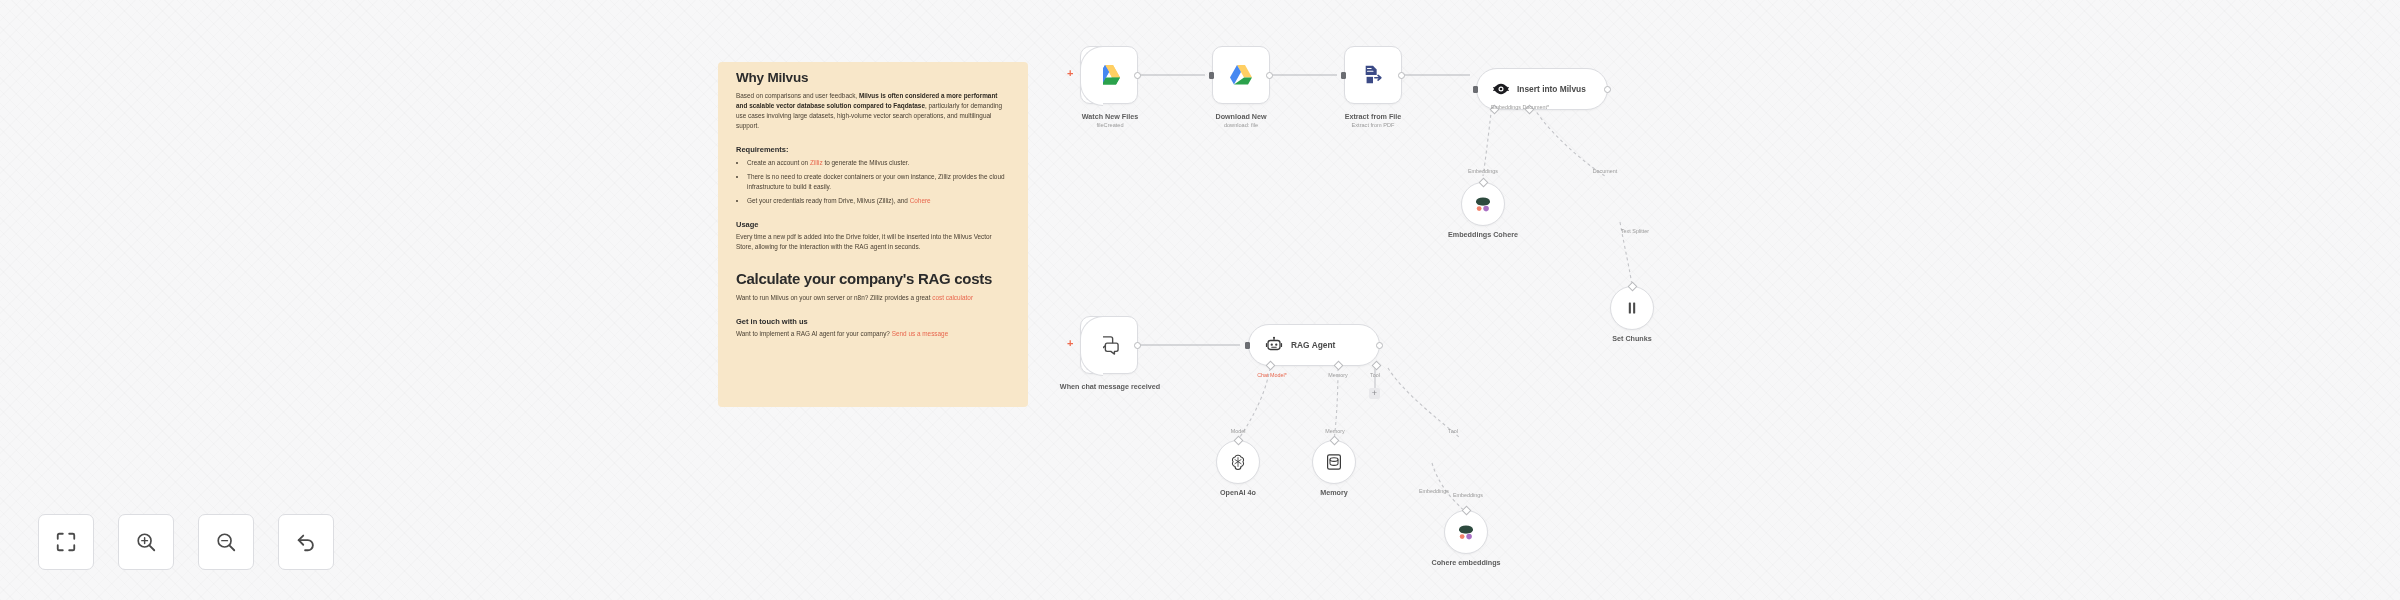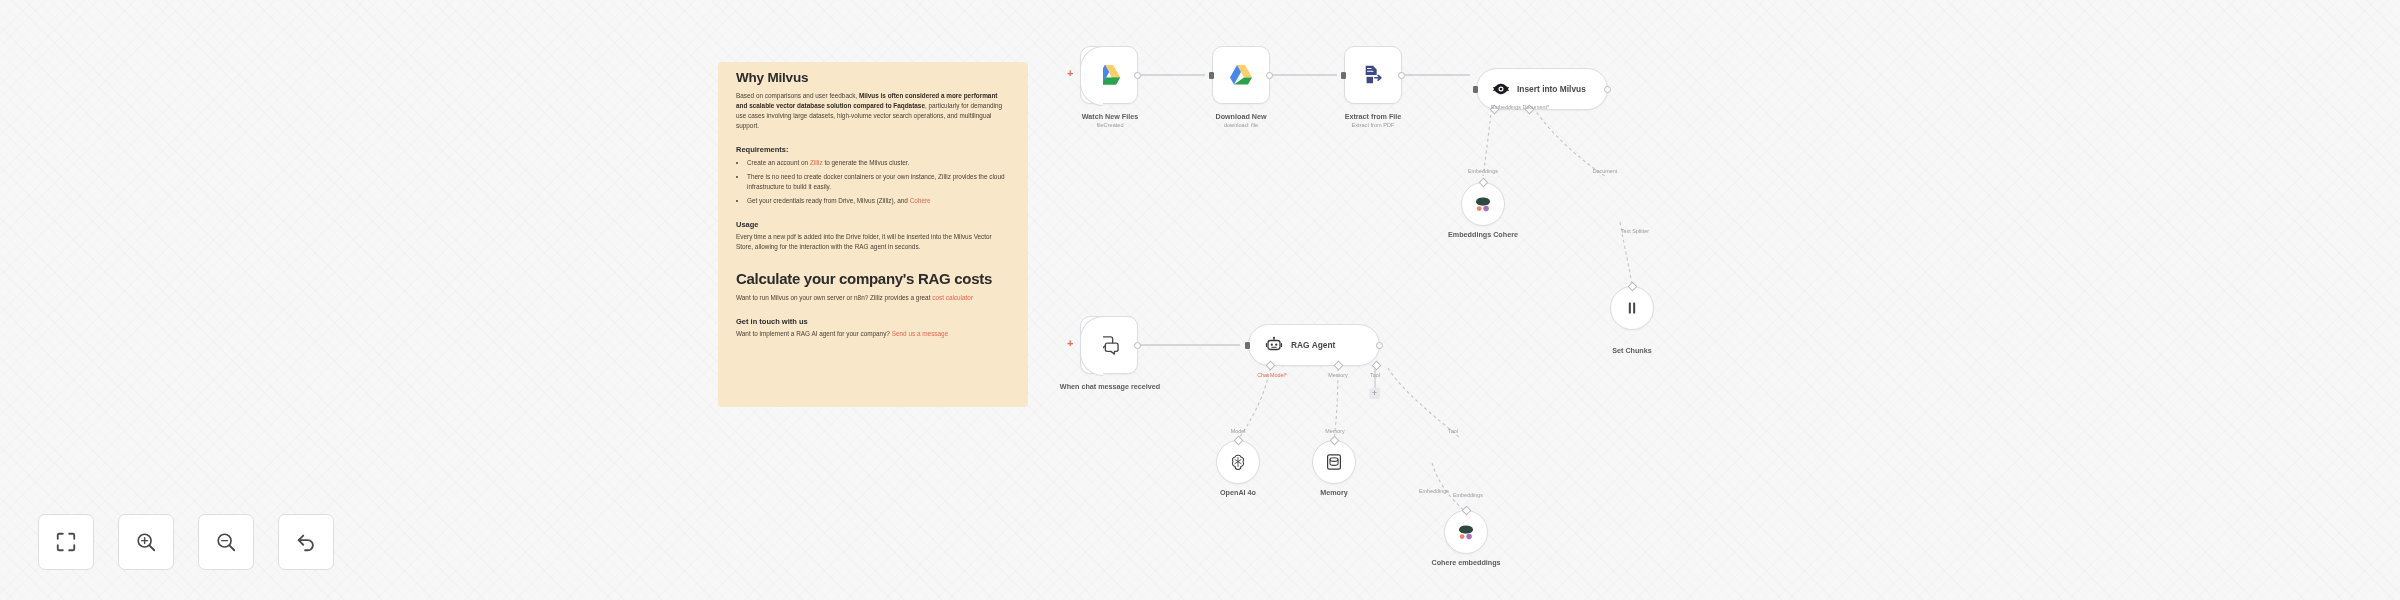--- a/index.html
+++ b/index.html
@@ -232,21 +232,21 @@
   <div class="subconn" style="left:1570px; top:168px; width:70px;">Document</div>
   <div class="subconn" style="left:1600px; top:228px; width:70px;">Text Splitter</div>
 
   <div class="node circ" style="left:1610px; top:286px;">
     <svg width="16" height="16" viewBox="0 0 20 20">
       <rect x="6" y="3" width="2.6" height="14" rx="0.8" fill="#4a4a4a"></rect>
       <rect x="11.4" y="3" width="2.6" height="14" rx="0.8" fill="#4a4a4a"></rect>
     </svg>
     <span class="dport top" style="left:18px;"></span>
   </div>
-  <div class="nlabel" style="left:1572px; top:334px; width:120px;margin-top:12px;">Set Chunks</div>
+  <div class="nlabel" style="left:1572px; top:334px; width:120px;">Set Chunks</div>
 
   <div class="plus" style="left:1067px; top:338px;">+</div>
 
   <div class="node trig" style="left:1080px; top:316px;">
     <svg width="22" height="20" viewBox="0 0 24 22">
       <path d="M3 2 h11 a2 2 0 0 1 2 2 v6 a2 2 0 0 1 -2 2 h-6 l-4 3 v-3 a2 2 0 0 1 -2 -2 v-6 a2 2 0 0 1 1 -2 z" fill="none" stroke="#4a4a4a" stroke-width="1.5" stroke-linejoin="round"></path>
       <path d="M10 9 h10 a2 2 0 0 1 2 2 v5 a2 2 0 0 1 -2 2 h-2 v3 l-4 -3 h-4 a2 2 0 0 1 -2 -2 v-5 a2 2 0 0 1 2 -2 z" fill="#ffffff" stroke="#4a4a4a" stroke-width="1.5" stroke-linejoin="round"></path>
     </svg>
     <span class="port out"></span>
   </div>

